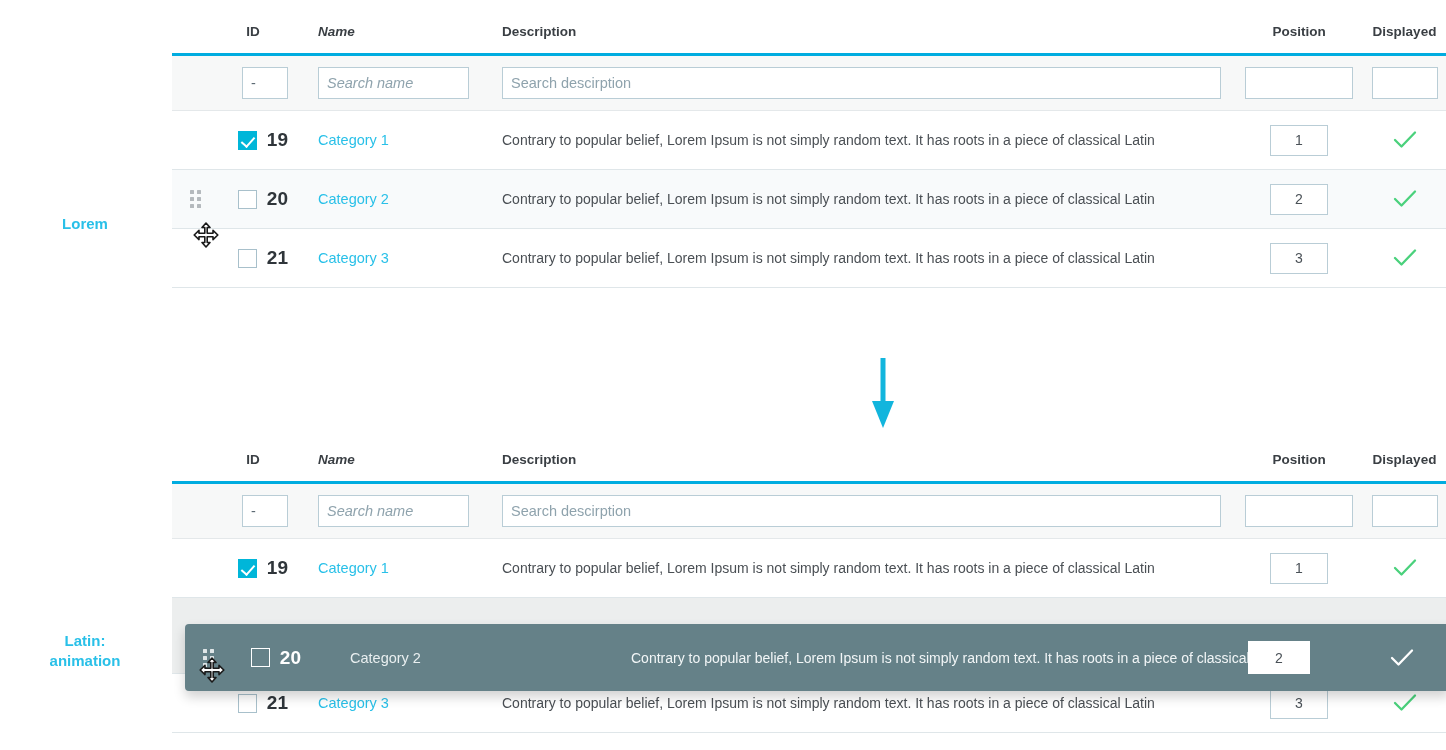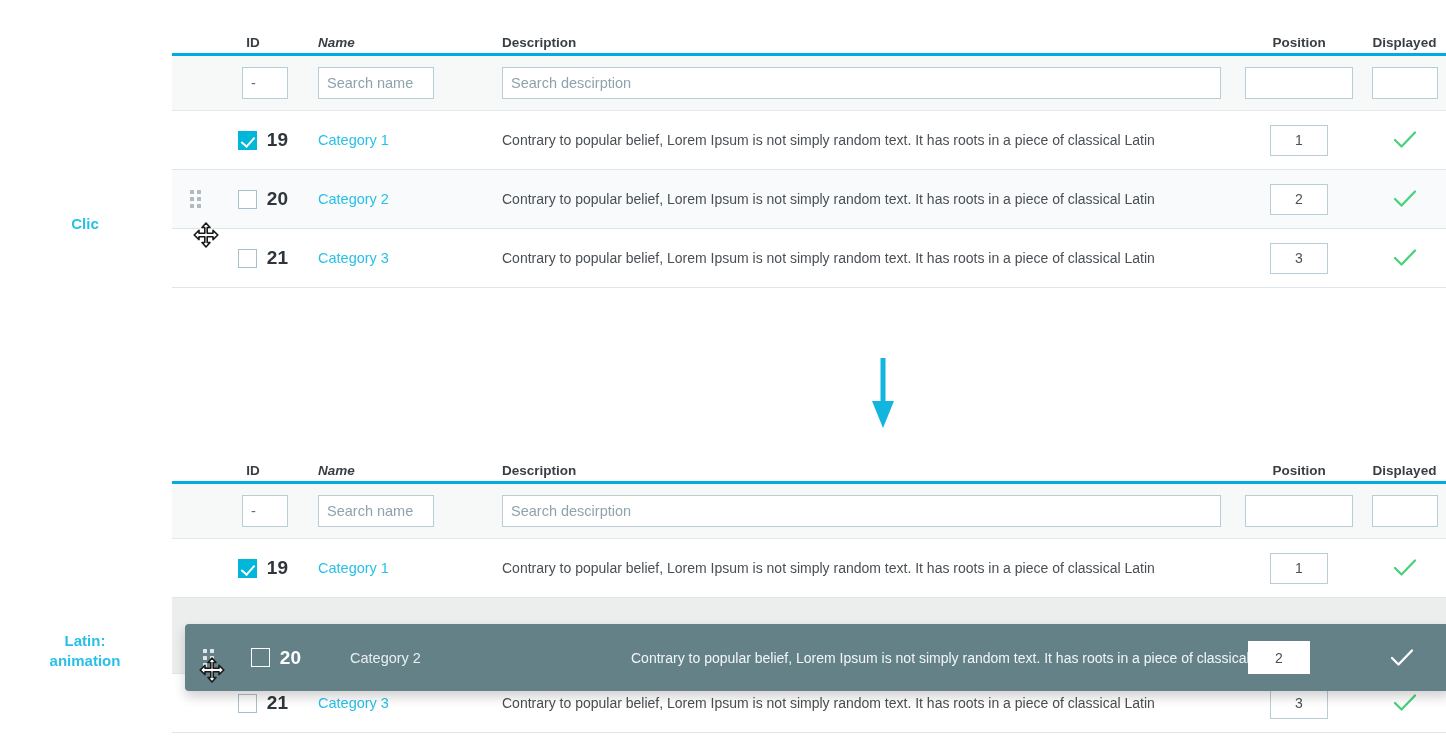--- a/index.html
+++ b/index.html
@@ -33,21 +33,21 @@
   .tbl {
     position: absolute;
     left: 172px;
     width: 1274px;
   }
   .tbl-1 { top: 24px; }
   .tbl-2 { top: 452px; }
 
   .thead {
     display: flex;
-    align-items: flex-end;
+    align-items: flex-start;
     height: 32px;
     border-bottom: 3px solid #00ace0;
     padding-bottom: 3px;
   }
   .th {
     font-size: 13.5px;
     font-weight: bold;
     color: #3a3f44;
     white-space: nowrap;
   }
@@ -80,21 +80,21 @@
     height: 32px;
     font-size: 14.5px;
     color: #5d6b74;
     font-family: "Liberation Sans", sans-serif;
     padding: 0 8px;
     outline: none;
     border-radius: 0;
   }
   .fi::placeholder { color: #8fa3ad; opacity: 1; }
   .fi-id   { width: 46px; }
-  .fi-name { width: 116px; }
+  .fi-name { width: 151px; font-style: italic; }
   .fi-desc { width: 100%; }
   .fi-pos  { width: 108px; }
   .fi-disp { width: 66px; }
   .cellwrap { display: flex; align-items: center; }
   .cellwrap.ctr { justify-content: center; }
 
   
   .row {
     display: flex;
     align-items: center;
@@ -188,21 +188,21 @@
   
   .move-cursor { position: absolute; z-index: 9; pointer-events: none; }
   .mc1 { left: 193px; top: 222px; }
   .mc2 { left: 199px; top: 657px; }
 </style>
 </head>
 <body>
 
 <div class="page">
 
-  <div class="annot annot-hover">Clic</div>
+  <div class="annot annot-hover">Lorem</div>
 
   <div class="tbl tbl-1">
 
     <div class="thead">
       <div class="th c-drag"></div>
       <div class="th c-id">ID</div>
       <div class="th c-name">Name</div>
       <div class="th c-desc">Description</div>
       <div class="th c-pos">Position</div>
       <div class="th c-disp">Displayed</div>

